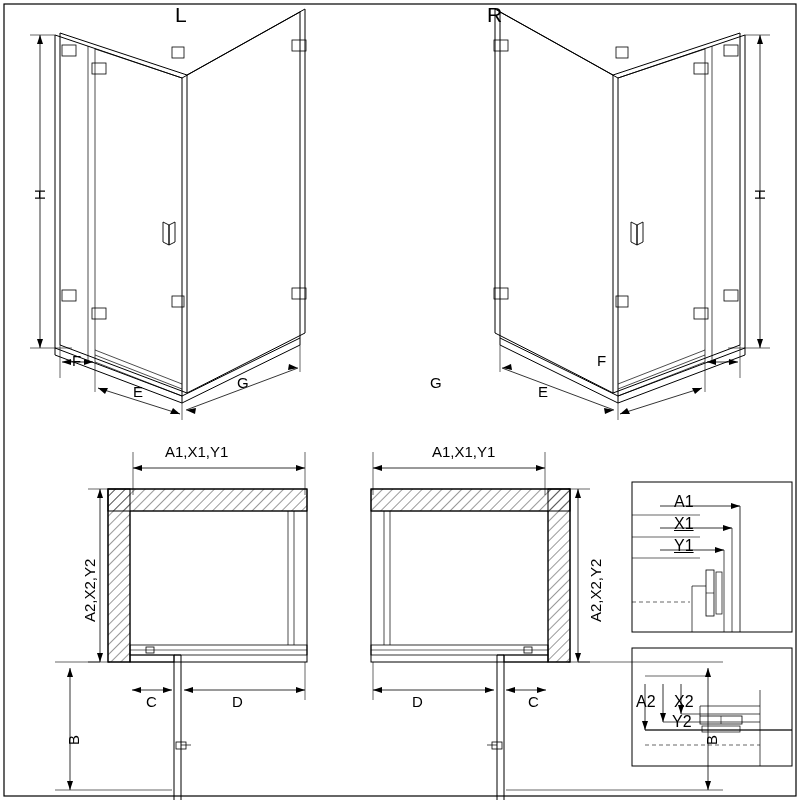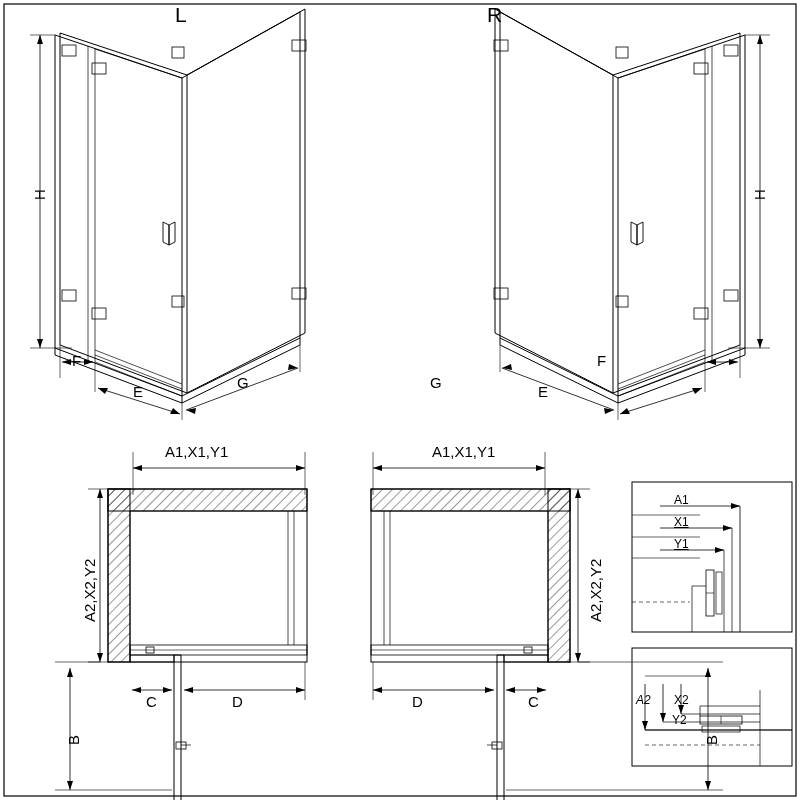--- a/index.html
+++ b/index.html
@@ -32,21 +32,21 @@
     line-height: 1;
   }
   .lbl-big {
     font-size: 21px;
     font-weight: 400;
   }
   .lbl-med {
     font-size: 15px;
   }
   .lbl-small {
-    font-size: 12px;
+    font-size: 16px;
   }
   .rot90 {
     transform: rotate(-90deg);
     transform-origin: 0 0;
   }
 </style>
 </head>
 <body>
 
 <div id="sheet">
@@ -360,17 +360,17 @@
   <div class="lbl lbl-med" style="left:412px; top:694px;">D</div>
   <div class="lbl lbl-med" style="left:528px; top:694px;">C</div>
 
   <div class="lbl lbl-med rot90" style="left:66px; top:745px;">B</div>
   <div class="lbl lbl-med rot90" style="left:704px; top:745px;">B</div>
 
   <div class="lbl lbl-small" style="left:674px; top:494px;">A1</div>
   <div class="lbl lbl-small" style="left:674px; top:516px;text-decoration:underline;">X1</div>
   <div class="lbl lbl-small" style="left:674px; top:538px;text-decoration:underline;">Y1</div>
 
-  <div class="lbl lbl-small" style="left:636px; top:694px;font-style:italic;">A2</div>
+  <div class="lbl lbl-small" style="left:636px; top:694px;">A2</div>
   <div class="lbl lbl-small" style="left:674px; top:694px;">X2</div>
   <div class="lbl lbl-small" style="left:672px; top:714px;">Y2</div>
 
 </div>
 
 </body></html>

